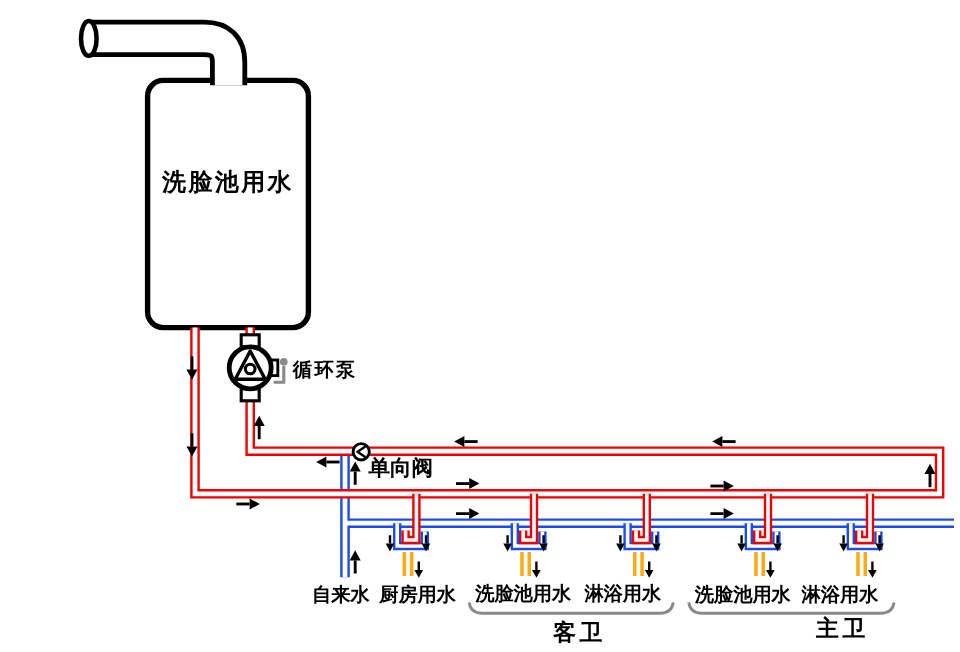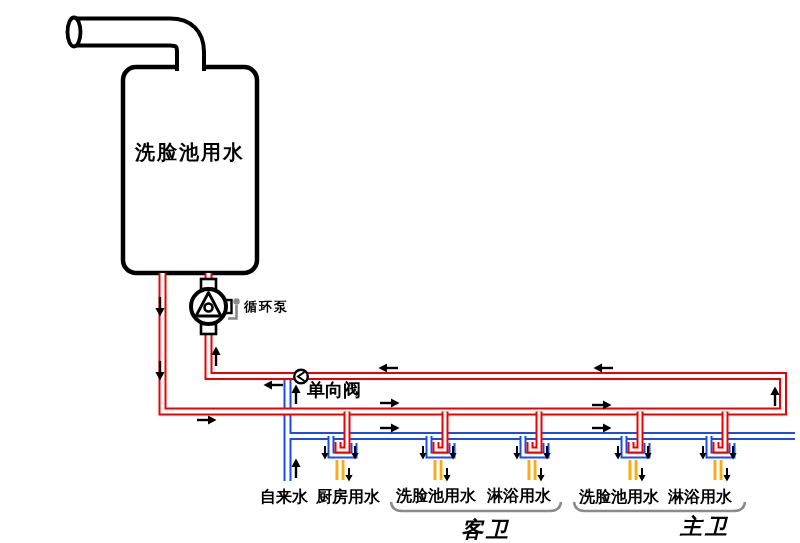--- a/index.html
+++ b/index.html
@@ -5,24 +5,24 @@
   html,body{margin:0;padding:0;background:#fff;}
   .stage{
     position:relative;width:800px;height:543px;background:#fff;overflow:hidden;
     font-family:"Liberation Sans","DejaVu Sans",sans-serif;
   }
   .stage svg{position:absolute;left:0;top:0;}
   .lbl{
     position:absolute;color:#000;font-weight:bold;white-space:nowrap;line-height:1.1;
   }
   .heater-lbl{width:124px;text-align:center;font-size:20px;letter-spacing:2px;}
-  .small-lbl{font-size:13px;}
+  .small-lbl{font-size:16px;}
   .valve-lbl{font-size:18px;}
   .tap-lbl{font-size:16px;}
-  .group-lbl{font-size:22px;letter-spacing:3px;font-style:italic;}
+  .group-lbl{font-size:19px;letter-spacing:3px;}
 </style>
 </head>
 <body>
 
 <div class="stage">
   <svg width="800" height="543" viewBox="0 0 800 543">
     <defs>
       <g id="arr18">
         <line x1="0" y1="0" x2="11" y2="0" stroke="#000" stroke-width="2.4"></line>
         <path d="M11,-4.6 L19.5,0 L11,4.6 Z" fill="#000"></path>

